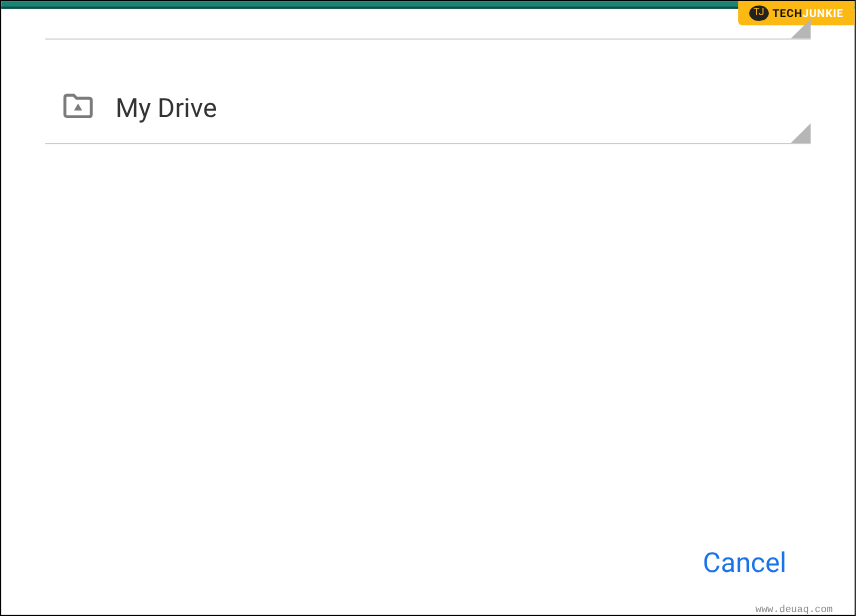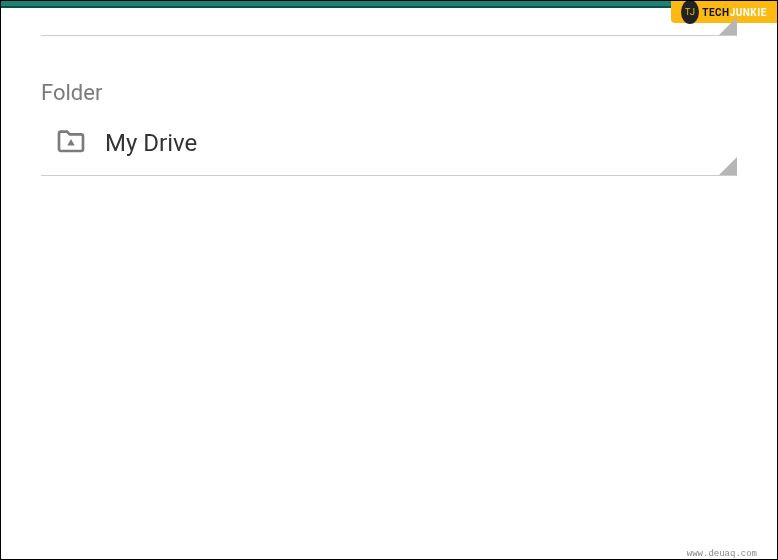--- a/index.html
+++ b/index.html
@@ -27,21 +27,21 @@
     border-bottom-left-radius: 4px;
     display: flex;
     align-items: center;
     justify-content: center;
     font-size: 10px;
     font-weight: 700;
     letter-spacing: 0.5px;
   }
   .watermark-tj .badge {
     width: 18px;
-    height: 24px;
+    height: 14px;
     border-radius: 50%;
     background: #222;
     color: #fdb913;
     display: inline-flex;
     align-items: center;
     justify-content: center;
     margin-right: 3px;
     font-size: 9px;
     font-weight: 400;
   }
@@ -137,28 +137,28 @@
   <span class="tech">TECH</span>
     <span class="junkie">JUNKIE</span>
 </div>
 
 <div class="content">
   <div class="prev-field">
     <div class="resize-handle"></div>
   </div>
 
   <div class="folder-section">
-    <div class="section-label">Folder</div>
     <div class="folder-row">
       <svg class="folder-icon" viewBox="0 0 24 24">
         <path fill="none" stroke="#7b7b7b" stroke-width="2" d="M3 6.5 C3 5.7 3.7 5 4.5 5 L9 5 L11 7 L19.5 7 C20.3 7 21 7.7 21 8.5 L21 18 C21 18.8 20.3 19.5 19.5 19.5 L4.5 19.5 C3.7 19.5 3 18.8 3 18 Z"></path>
         <path fill="#7b7b7b" d="M12 10.5 L14.8 15.3 L9.2 15.3 Z"></path>
       </svg>
       <div class="folder-name">My Drive</div>
       <div class="resize-handle"></div>
     </div>
   </div>
 </div>
 
 <div class="actions">
+  <button class="btn">Cancel</button>
 </div>
 
 <div class="watermark-domain">www.deuaq.com</div>
 
 </body></html>

